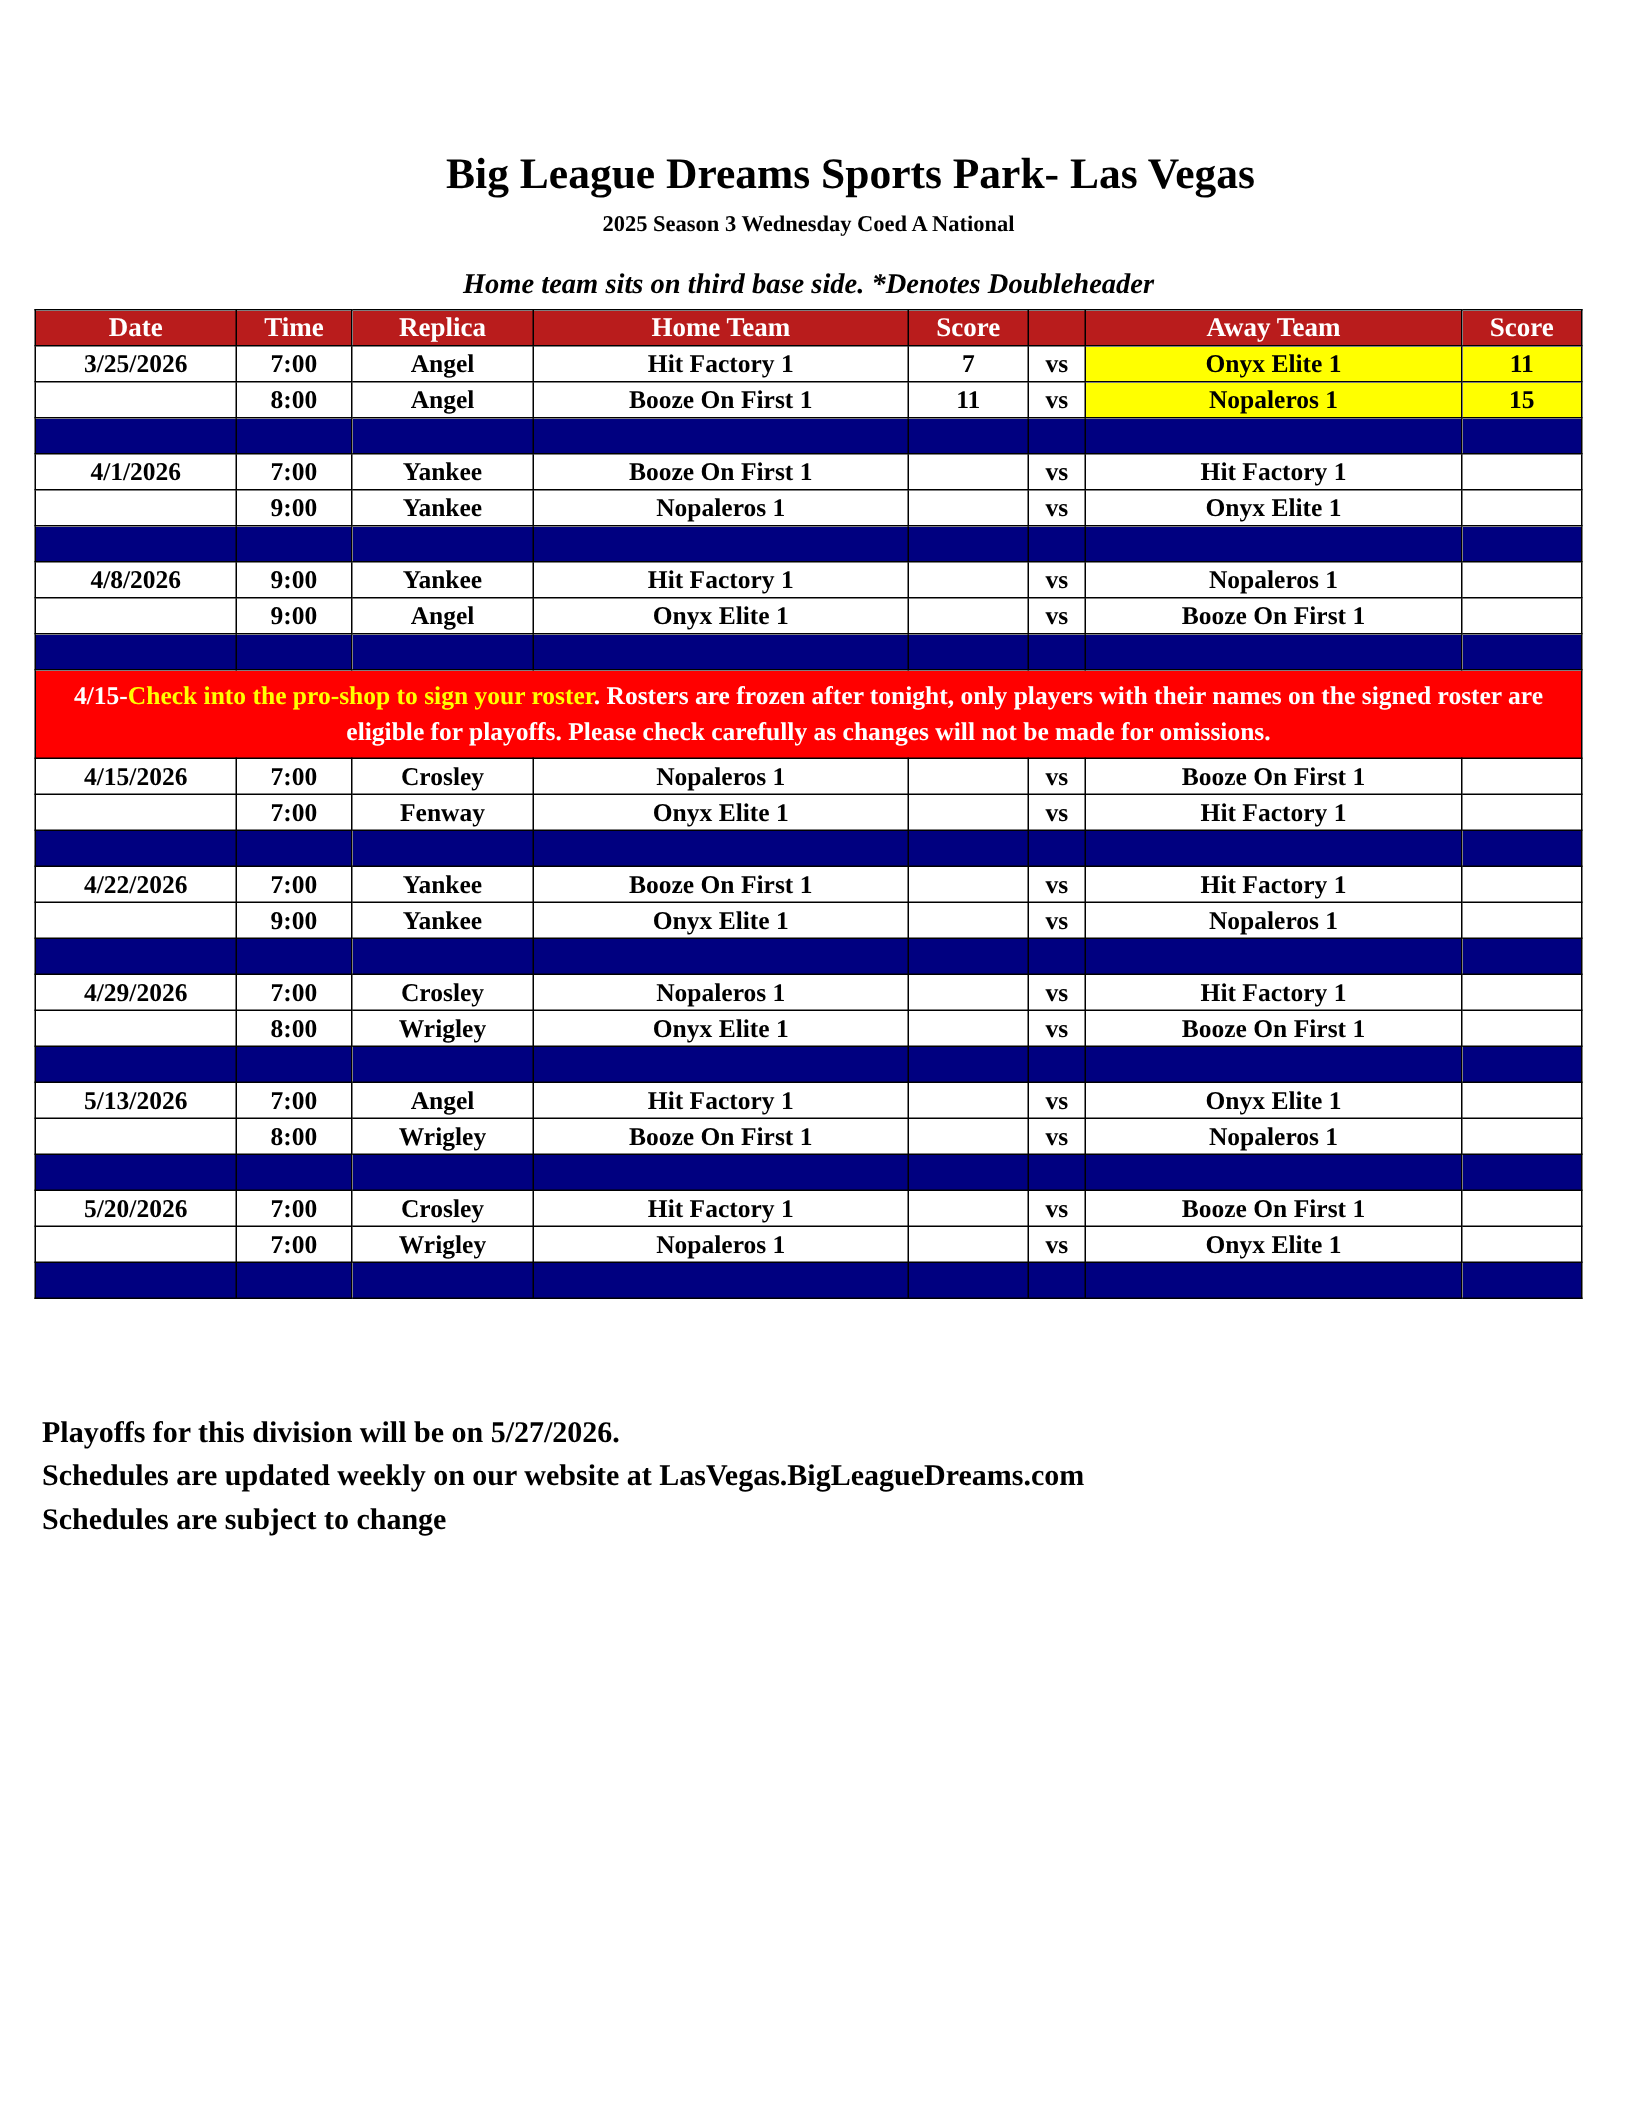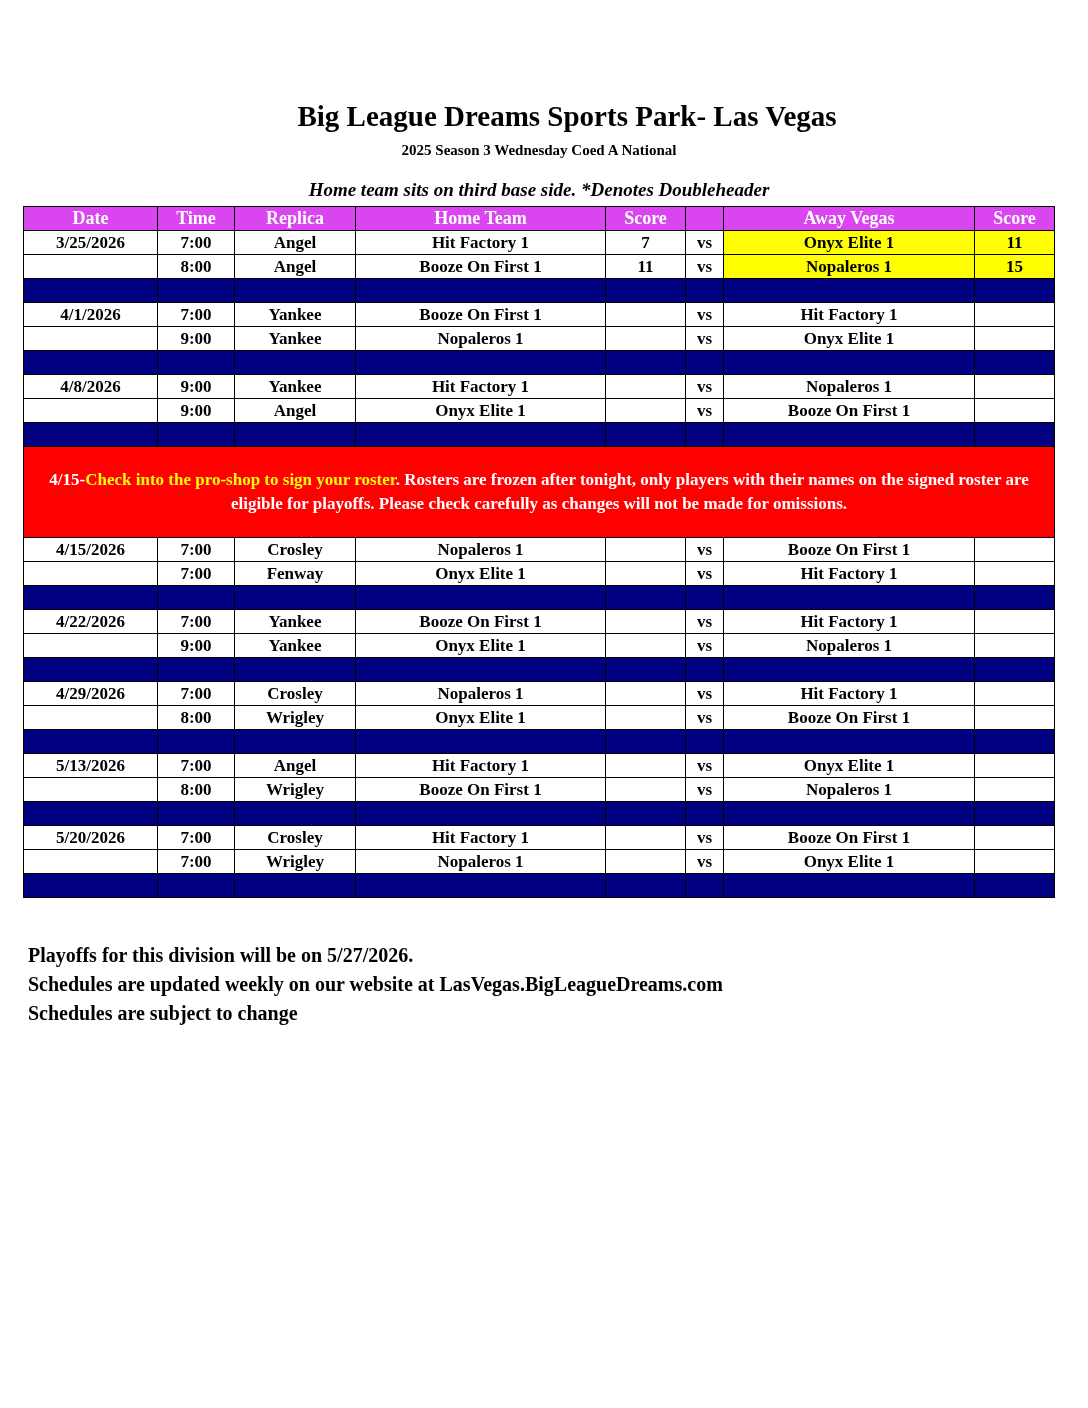--- a/index.html
+++ b/index.html
@@ -2,25 +2,25 @@
 <html><head>
 <meta charset="utf-8">
 <style>
   html, body { margin: 0; padding: 0; background: #ffffff; }
   body { width: 1088px; height: 1408px; position: relative; font-family: "Liberation Serif", serif; color: #000; }
   .title { position: absolute; top: 100px; left: 0; width: 1078px; text-align: center; font-size: 29px; font-weight: bold; padding-left: 28px; }
   .subtitle { position: absolute; top: 142px; left: 0; width: 1078px; text-align: center; font-size: 15px; font-weight: bold; }
   .note { position: absolute; top: 179px; left: 0; width: 1078px; text-align: center; font-size: 19px; font-weight: bold; font-style: italic; }
   table.sched { position: absolute; top: 206px; left: 23px; width: 1031px; border-collapse: collapse; table-layout: fixed; }
   table.sched td, table.sched th { border: 1.5px solid #000; padding: 0; height: 23px; text-align: center; font-weight: bold; font-size: 17px; line-height: 23px; overflow: hidden; white-space: nowrap; }
-  table.sched th { background: #d946ef; color: #ffffff; font-size: 18px; }
+  table.sched th { background: #b91c1c; color: #ffffff; font-size: 18px; }
   tr.spacer td { background: #000080; height: 23px; }
   td.vs { }
   td.hl { background: #ffff00; }
-  tr.notice td { background: #ff0000; color: #ffffff; white-space: normal; line-height: 24px; height: 58px; font-size: 17px; padding: 16px 6px; }
+  tr.notice td { background: #ff0000; color: #ffffff; white-space: normal; line-height: 24px; height: 58px; font-size: 17px; padding: 0 6px; }
   .yel { color: #ffff00; }
   .footer { position: absolute; left: 28px; font-size: 20px; font-weight: bold; margin-top: 48px; }
 </style>
 </head>
 <body>
 
 <div class="title">Big League Dreams Sports Park- Las Vegas</div>
 <div class="subtitle">2025 Season 3 Wednesday Coed A National</div>
 <div class="note">Home team sits on third base side.  *Denotes Doubleheader</div>
 
@@ -36,21 +36,21 @@
       <col style="width:80px">
   </colgroup>
   <thead>
     <tr>
       <th>Date</th>
       <th>Time</th>
       <th>Replica</th>
       <th>Home Team</th>
       <th>Score</th>
       <th></th>
-      <th>Away Vegas</th>
+      <th>Away Team</th>
       <th>Score</th>
     </tr>
   </thead>
   <tbody id="sched-body">
       <tr>
         <td>3/25/2026</td>
         <td>7:00</td>
         <td>Angel</td>
         <td>Hit Factory 1</td>
         <td>7</td>

